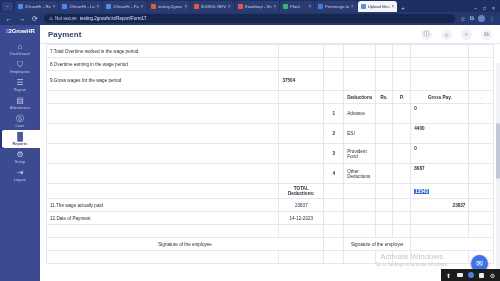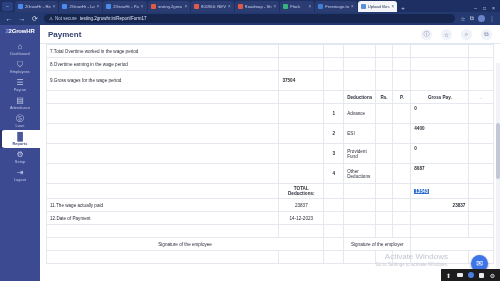--- a/index.html
+++ b/index.html
@@ -106,21 +106,21 @@
   .hdr { font-weight:bold; text-align:center; font-size:4.6px; }
   .selected-val {
     background:#2f6fd0; color:#ffffff; display:inline-block;
     padding:0 1px; font-weight:bold;
   }
   .sig { text-align:center; font-size:4.8px; height:26px; vertical-align:middle; }
   .tall { height:20px; }
 
   
   .watermark {
-    position:absolute; right:52px; bottom:14px; text-align:right; color:#c2c6cf;
+    position:absolute; right:52px; bottom:14px; text-align:center; color:#c2c6cf;
     pointer-events:none;
   }
   .watermark .w1 { font-size:8px; }
   .watermark .w2 { font-size:4.6px; margin-top:1px; }
 
   
   .chat-fab {
     position:absolute; right:12px; bottom:9px; width:17px; height:17px;
     border-radius:50%; background:#3d74e8; color:#fff;
     display:flex; align-items:center; justify-content:center; font-size:8px;

